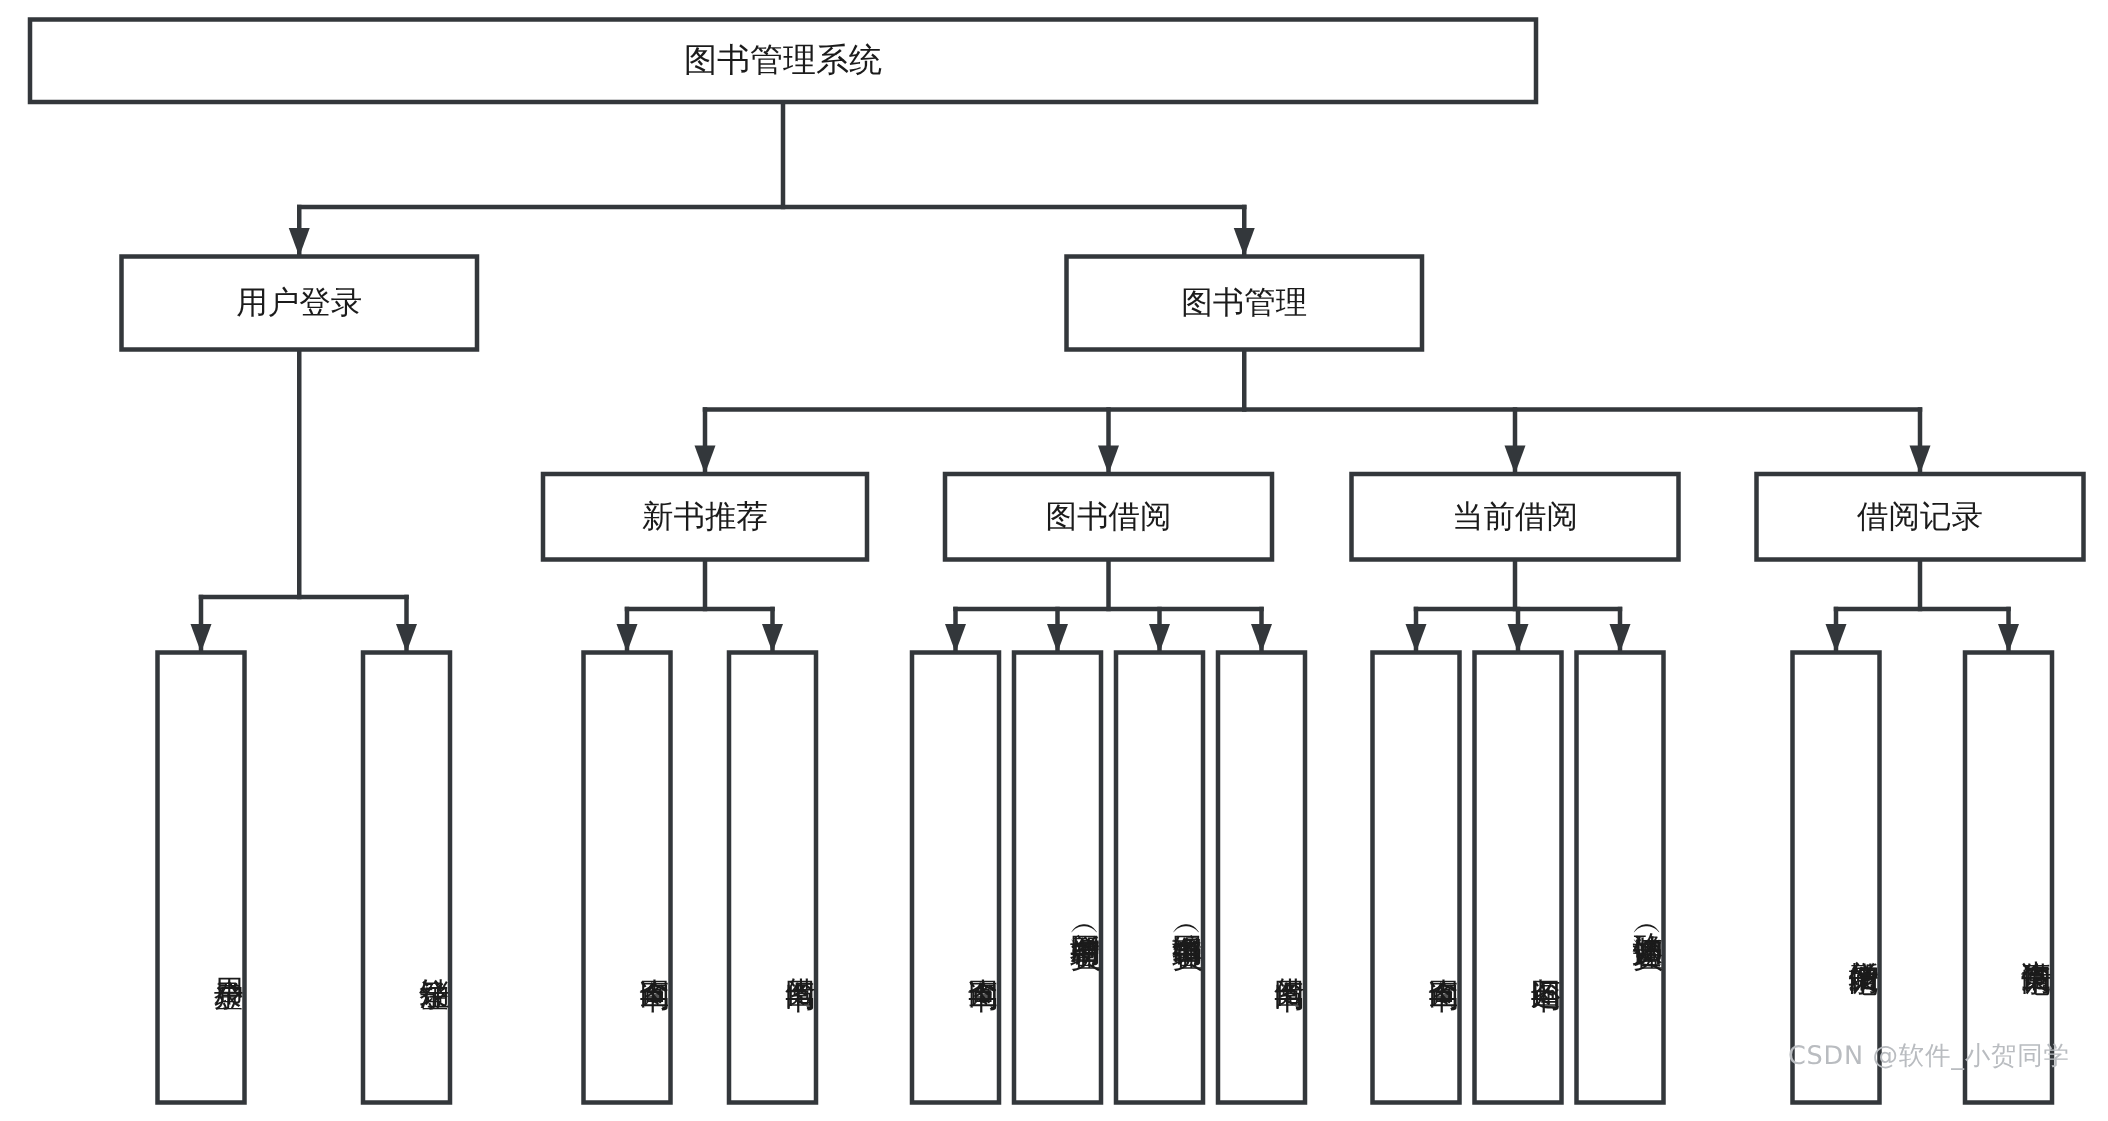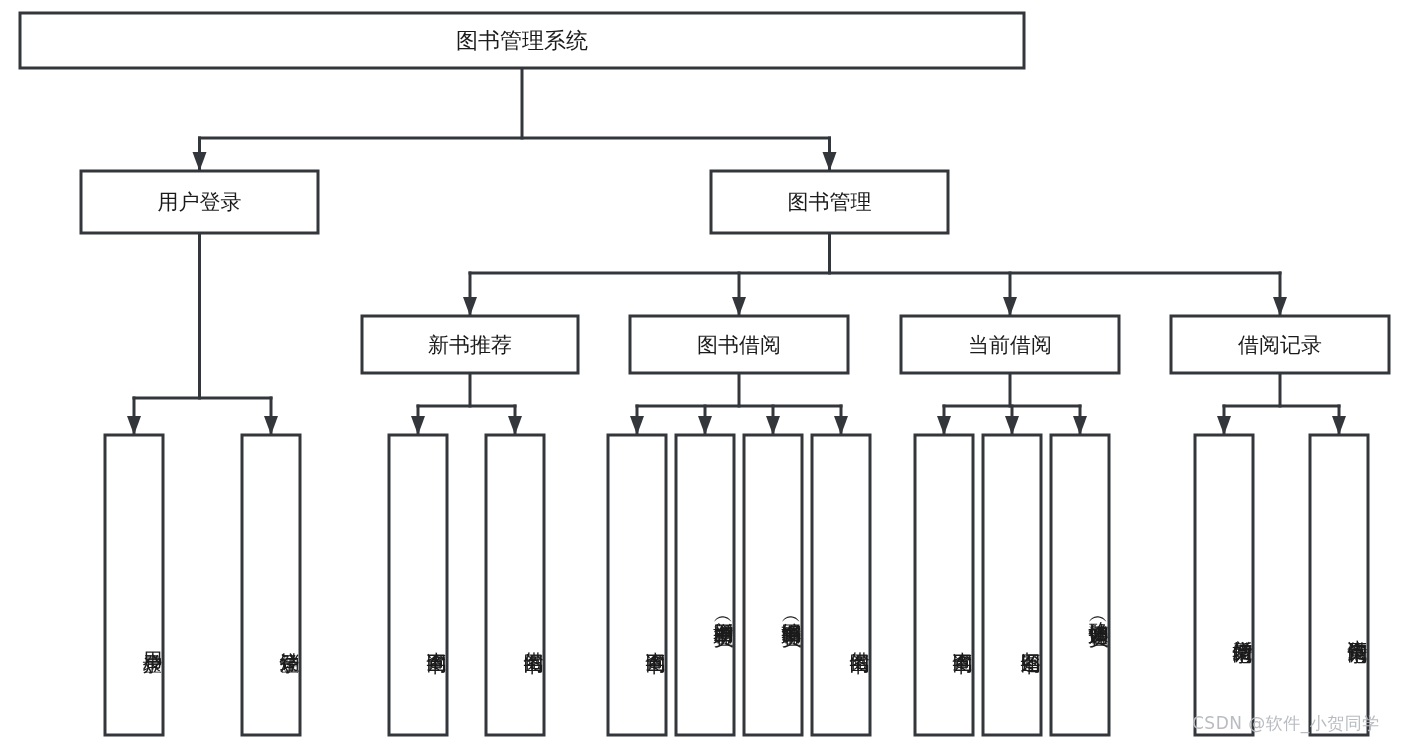--- a/index.html
+++ b/index.html
@@ -177,15 +177,15 @@
       <div class="vlabel" style="left: 676px; top: 435px; width: 58px; height: 300px; padding-top: 51px; box-sizing: border-box;">新增图书（管理员）</div>
       <div class="vlabel" style="left: 744px; top: 435px; width: 58px; height: 300px; padding-top: 51px; box-sizing: border-box;">编辑图书（管理员）</div>
       <div class="vlabel" style="left: 812px; top: 435px; width: 58px; height: 300px; padding-top: 106px; box-sizing: border-box;">借阅图书</div>
       <div class="vlabel" style="left: 915px; top: 435px; width: 58px; height: 300px; padding-top: 106px; box-sizing: border-box;">查询图书</div>
       <div class="vlabel" style="left: 983px; top: 435px; width: 58px; height: 300px; padding-top: 106px; box-sizing: border-box;">归还图书</div>
       <div class="vlabel" style="left: 1051px; top: 435px; width: 58px; height: 300px; padding-top: 51px; box-sizing: border-box;">确认归还（管理员）</div>
       <div class="vlabel" style="left: 1195px; top: 435px; width: 58px; height: 300px; padding-top: 84px; box-sizing: border-box;">新增借阅记录</div>
       <div class="vlabel" style="left: 1310px; top: 435px; width: 58px; height: 300px; padding-top: 84px; box-sizing: border-box;">查询借阅记录</div>
     </div>
 
-  <div class="watermark" style="left: 1192px; top: 712px;">CSDN @软件_小贺同学</div>
+  <div class="watermark" style="left: 1192px; top: 692px;">CSDN @软件_小贺同学</div>
 
 </div>
 
 </body></html>

